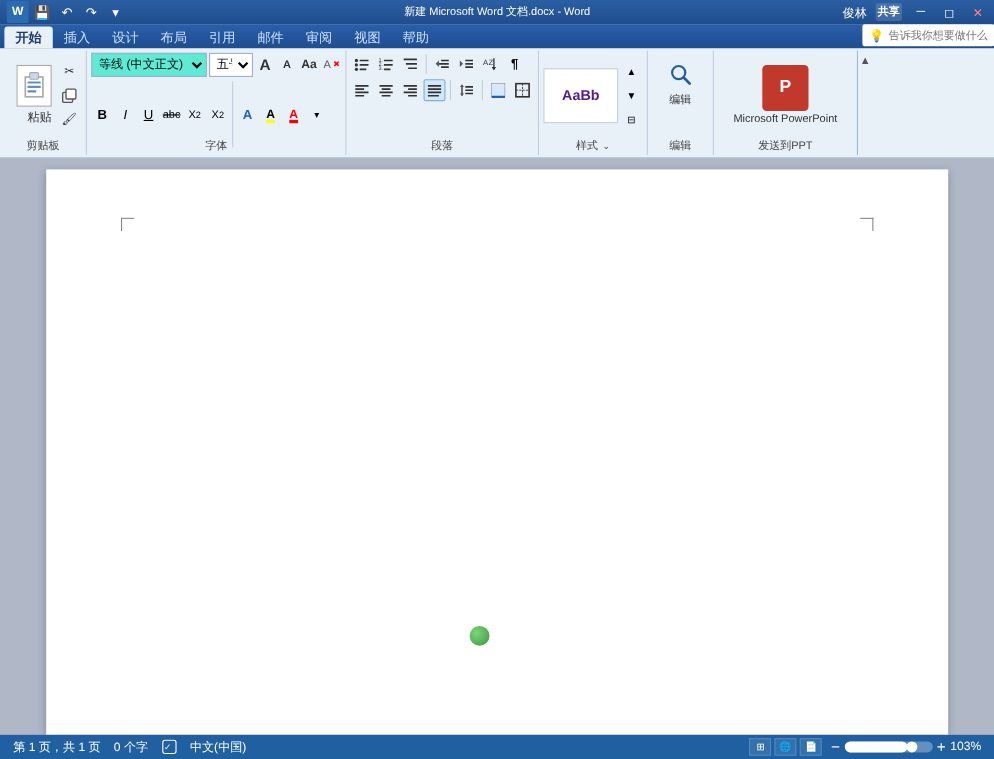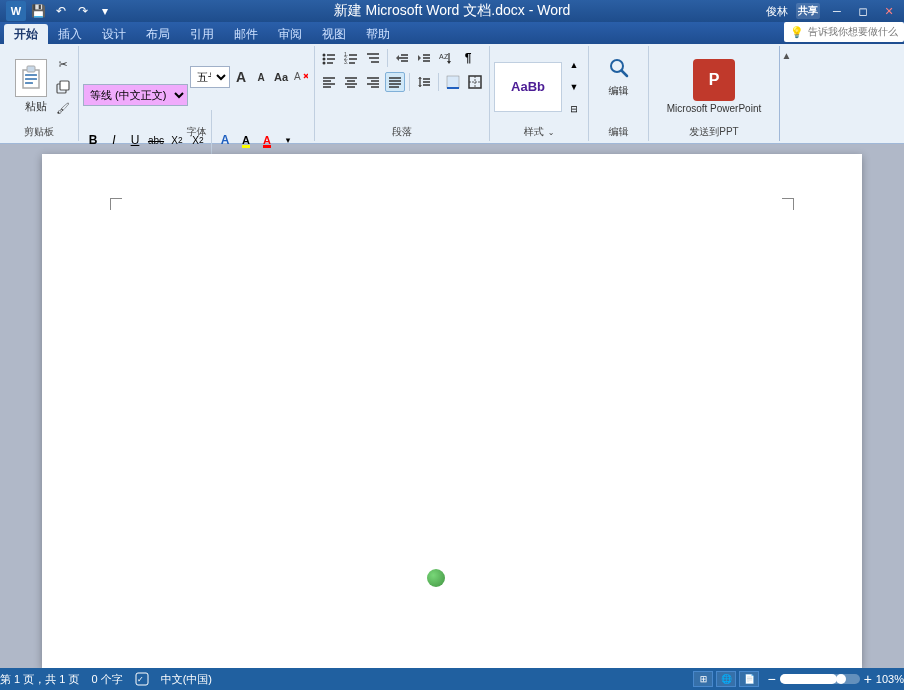--- a/index.html
+++ b/index.html
@@ -18,21 +18,21 @@
     }
     #title-bar .title-left {
       display: flex;
       align-items: center;
       gap: 4px;
     }
     #title-bar .title-center {
       position: absolute;
       left: 50%;
       transform: translateX(-50%);
-      font-size: 14px;
+      font-size: 10px;
       color: white;
     }
     #title-bar .title-right {
       display: flex;
       align-items: center;
       gap: 8px;
     }
     .title-btn {
       width: 18px; height: 14px;
       display: flex; align-items: center; justify-content: center;
@@ -159,26 +159,25 @@
       display: flex;
       flex-direction: row;
       align-items: center;
       gap: 2px;
       width: 100%;
       padding-bottom: 2px;
     }
     .font-select {
       height: 22px;
       border: 1px solid #a0b0c8;
-      background: #f0abfc;
+      background: #5eead4;
       font-size: 11px;
       padding: 0 2px;
       cursor: pointer;
       width: 105px;
-      margin-top: 36px;
     }
     .font-size-select {
       height: 22px;
       border: 1px solid #a0b0c8;
       background: white;
       font-size: 11px;
       padding: 0 2px;
       cursor: pointer;
       width: 40px;
     }
@@ -319,21 +318,21 @@
       opacity: 0.85;
     }
 
     
     #status-bar {
       height: 22px;
       background: #2060a0;
       display: flex;
       align-items: center;
       justify-content: space-between;
-      padding: 0 0;
+      padding: 0 12px;
       color: white;
       font-size: 11px;
     }
     .status-left { display: flex; align-items: center; gap: 12px; }
     .status-right { display: flex; align-items: center; gap: 8px; }
 
     .view-btn {
       width: 20px; height: 16px;
       border: 1px solid #4888cc;
       background: rgba(255,255,255,0.1);

